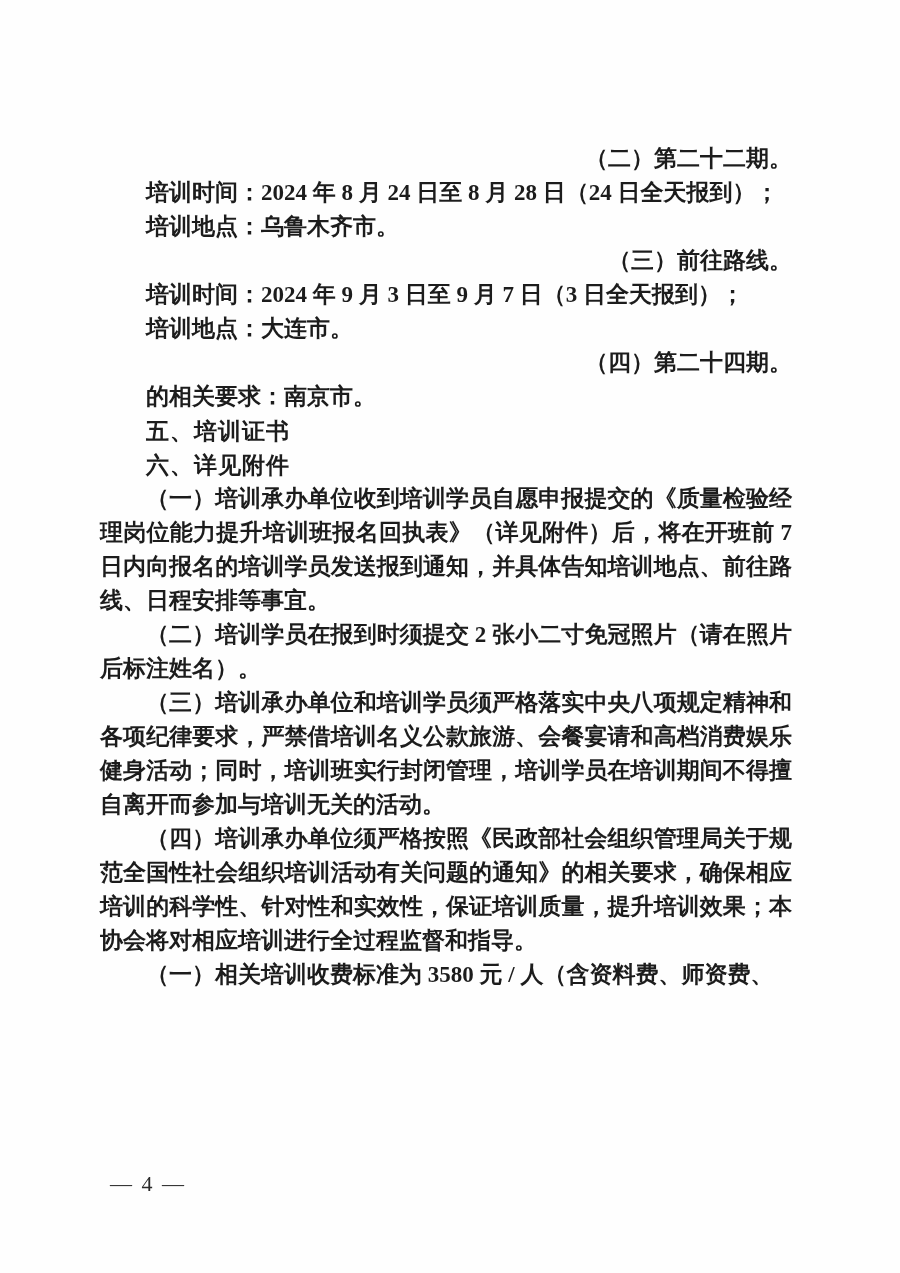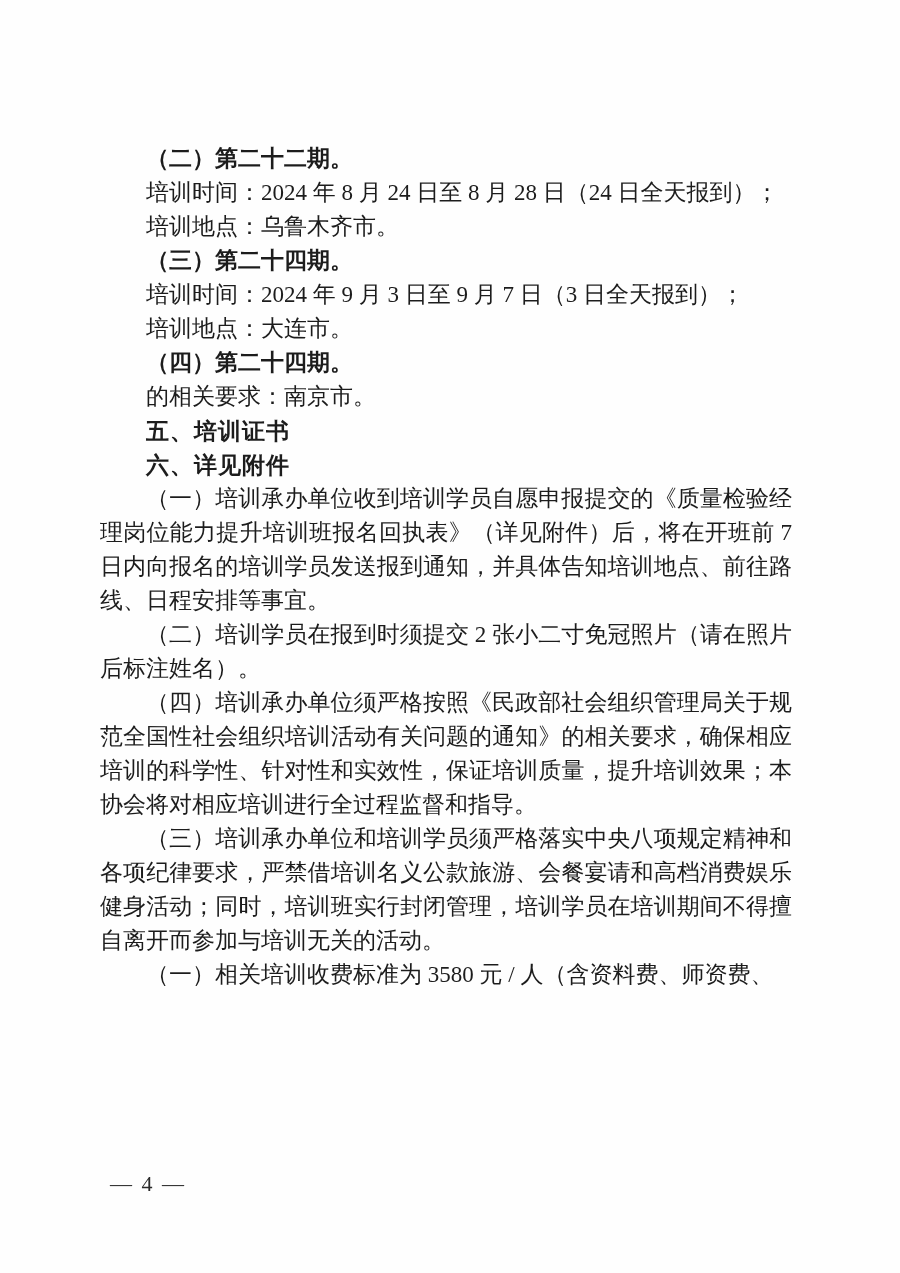--- a/index.html
+++ b/index.html
@@ -22,33 +22,34 @@
   .content > * {
     font-size: 23px;
     line-height: 34px;
     margin: 0;
   }
   
   .p {
     text-align: justify;
     text-indent: 2em;
     font-family: "Liberation Serif", serif;
-    font-weight: normal;
+    font-weight: bold;
   }
   
   .nw {
     white-space: nowrap;
     text-align: left;
   }
   
   .sub {
     text-indent: 2em;
     font-weight: bold;
     font-family: "Liberation Serif", serif;
     white-space: nowrap;
+    text-align: right;
   }
   
   .h {
     text-indent: 2em;
     font-weight: bold;
     font-family: "Liberation Sans", sans-serif;
     letter-spacing: 1px;
     white-space: nowrap;
   }
   .footer {
@@ -63,27 +64,27 @@
   }
 </style>
 </head>
 <body>
 
 <div class="page">
   <div class="content">
     <p class="sub">（二）第二十二期。</p>
     <p class="p nw">培训时间：2024 年 8 月 24 日至 8 月 28 日（24 日全天报到）；</p>
     <p class="p nw">培训地点：乌鲁木齐市。</p>
-    <p class="sub">（三）第二十四期。</p>
+    <p class="sub">（三）前往路线。</p>
     <p class="p nw">培训时间：2024 年 9 月 3 日至 9 月 7 日（3 日全天报到）；</p>
     <p class="p nw">培训地点：大连市。</p>
     <p class="sub">（四）第二十四期。</p>
     <p class="p nw">的相关要求：南京市。</p>
     <p class="h">五、培训证书</p>
     <p class="h">六、详见附件</p>
     <p class="p">（一）培训承办单位收到培训学员自愿申报提交的《质量检验经理岗位能力提升培训班报名回执表》（详见附件）后，将在开班前 7 日内向报名的培训学员发送报到通知，并具体告知培训地点、前往路线、日程安排等事宜。</p>
     <p class="p">（二）培训学员在报到时须提交 2 张小二寸免冠照片（请在照片后标注姓名）。</p>
+    <p class="p">（三）培训承办单位和培训学员须严格落实中央八项规定精神和各项纪律要求，严禁借培训名义公款旅游、会餐宴请和高档消费娱乐健身活动；同时，培训班实行封闭管理，培训学员在培训期间不得擅自离开而参加与培训无关的活动。</p>
     <p class="p">（四）培训承办单位须严格按照《民政部社会组织管理局关于规范全国性社会组织培训活动有关问题的通知》的相关要求，确保相应培训的科学性、针对性和实效性，保证培训质量，提升培训效果；本协会将对相应培训进行全过程监督和指导。</p>
-    <p class="p">（三）培训承办单位和培训学员须严格落实中央八项规定精神和各项纪律要求，严禁借培训名义公款旅游、会餐宴请和高档消费娱乐健身活动；同时，培训班实行封闭管理，培训学员在培训期间不得擅自离开而参加与培训无关的活动。</p>
     <p class="p nw">（一）相关培训收费标准为 3580 元 / 人（含资料费、师资费、</p>
   </div>
   <div class="footer">— 4 —</div>
 </div>
 
 </body></html>

